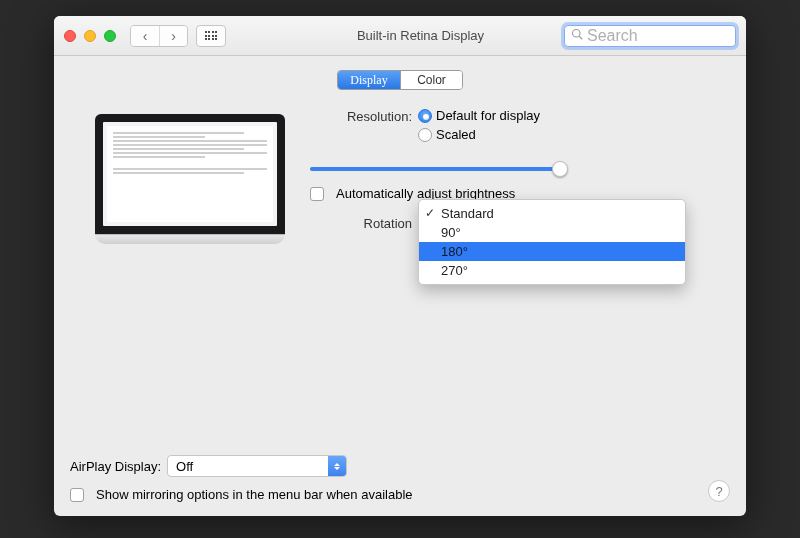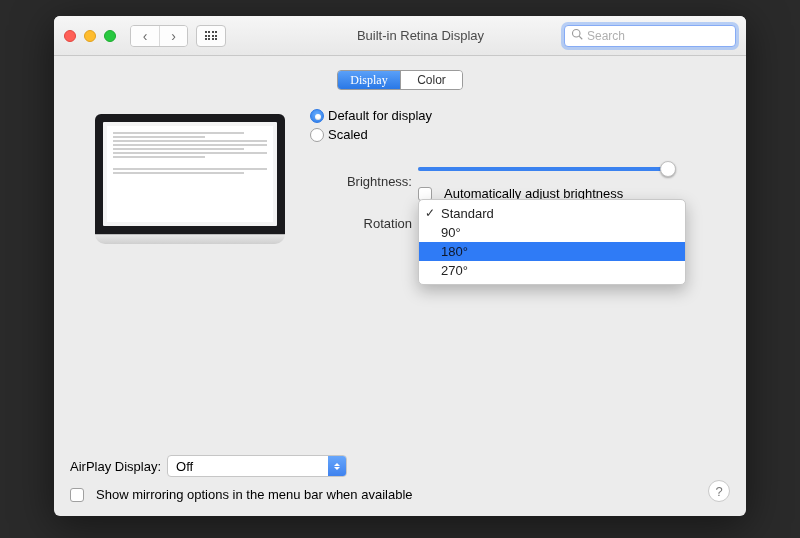--- a/index.html
+++ b/index.html
@@ -88,21 +88,21 @@
       background: #fff;
       display: flex;
       align-items: center;
       padding: 0 6px;
       box-shadow: 0 0 0 3px rgba(123,170,247,0.5);
       border-color: #86abf5;
     }
     .search-icon { color: #9a9a9a; margin-right: 4px; font-size: 12px; }
     .searchbox input {
       border: none; outline: none; background: transparent;
-      font-size: 12px; width: 100%;
+      font-size: 16px; width: 100%;
       color: #444;
     }
     .searchbox input::placeholder { color: #b0b0b0; }
 
     .content {
       padding: 8px 16px 14px;
     }
     .tabs {
       display: flex;
       justify-content: center;
@@ -365,34 +365,34 @@
                 <div class="line med"></div>
               </div>
             </div>
           </div>
           <div class="deck"></div>
         </div>
       </div>
 
       <div class="settings">
         <div class="row">
+          <div class="lbl">Resolution:</div>
           <div class="ctrls">
             <div class="radio-row">
               <span class="radio sel"></span>
               <span>Default for display</span>
             </div>
             <div class="radio-row">
               <span class="radio"></span>
               <span>Scaled</span>
             </div>
           </div>
         </div>
 
         <div class="row center">
-          <div class="lbl">Brightness:</div>
           <div class="ctrls">
             <div class="slider">
               <div class="track"></div>
               <div class="track-fill" id="b-fill" style="width: 97%;"></div>
               <div class="thumb" id="b-thumb" style="left: 97%;"></div>
             </div>
             <div class="chk-row">
               <span class="chk"></span>
               <span>Automatically adjust brightness</span>
             </div>

